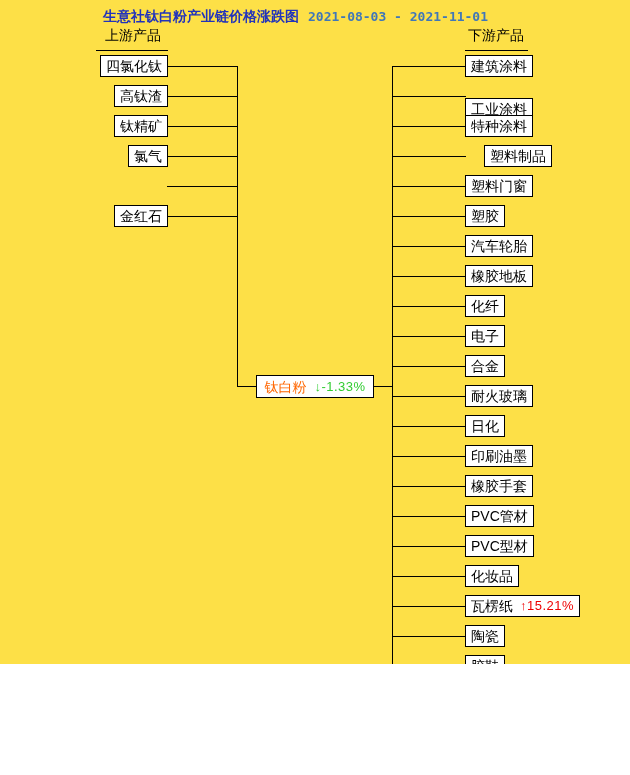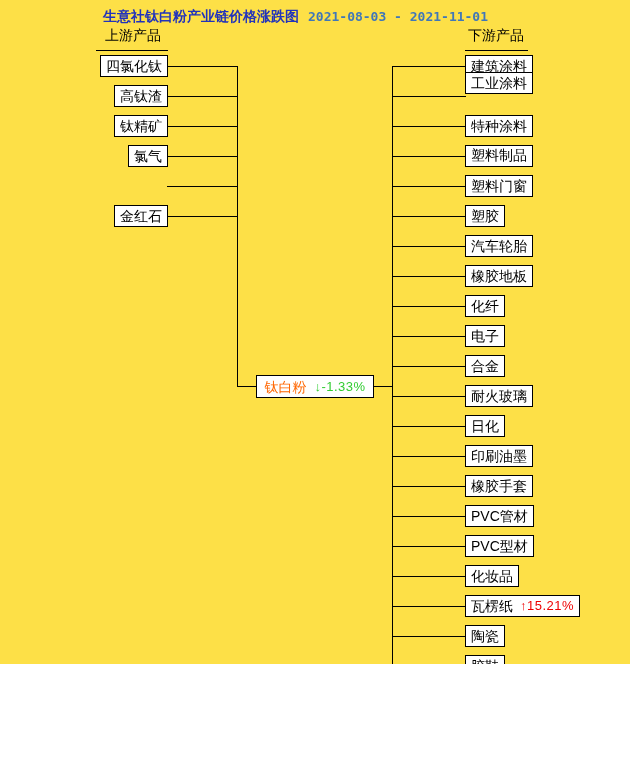--- a/index.html
+++ b/index.html
@@ -124,29 +124,29 @@
     <div class="hline" style="top: 186px; left: 167px; width: 71px;"></div>
     <div class="hline" style="top: 216px; left: 167px; width: 71px;"></div>
     <div class="node" style="top: 205px; right: 462px;">
       <span class="label">金红石</span>
     </div>
     <div class="hline" style="top: 66px; left: 392px; width: 74px;"></div>
     <div class="node" style="top: 55px; left: 465px;">
       <span class="label">建筑涂料</span>
     </div>
     <div class="hline" style="top: 96px; left: 392px; width: 74px;"></div>
-    <div class="node" style="top: 72px; left: 465px;">
+    <div class="node" style="top: 98px; left: 465px;">
       <span class="label">工业涂料</span>
     </div>
     <div class="hline" style="top: 126px; left: 392px; width: 74px;"></div>
     <div class="node" style="top: 115px; left: 465px;">
       <span class="label">特种涂料</span>
     </div>
     <div class="hline" style="top: 156px; left: 392px; width: 74px;"></div>
-    <div class="node" style="top: 145px; left: 465px; font-family: Liberation Mono, monospace;">
+    <div class="node" style="top: 145px; left: 484px;">
       <span class="label">塑料制品</span>
     </div>
     <div class="hline" style="top: 186px; left: 392px; width: 74px;"></div>
     <div class="node" style="top: 175px; left: 465px;">
       <span class="label">塑料门窗</span>
     </div>
     <div class="hline" style="top: 216px; left: 392px; width: 74px;"></div>
     <div class="node" style="top: 205px; left: 465px;">
       <span class="label">塑胶</span>
     </div>

